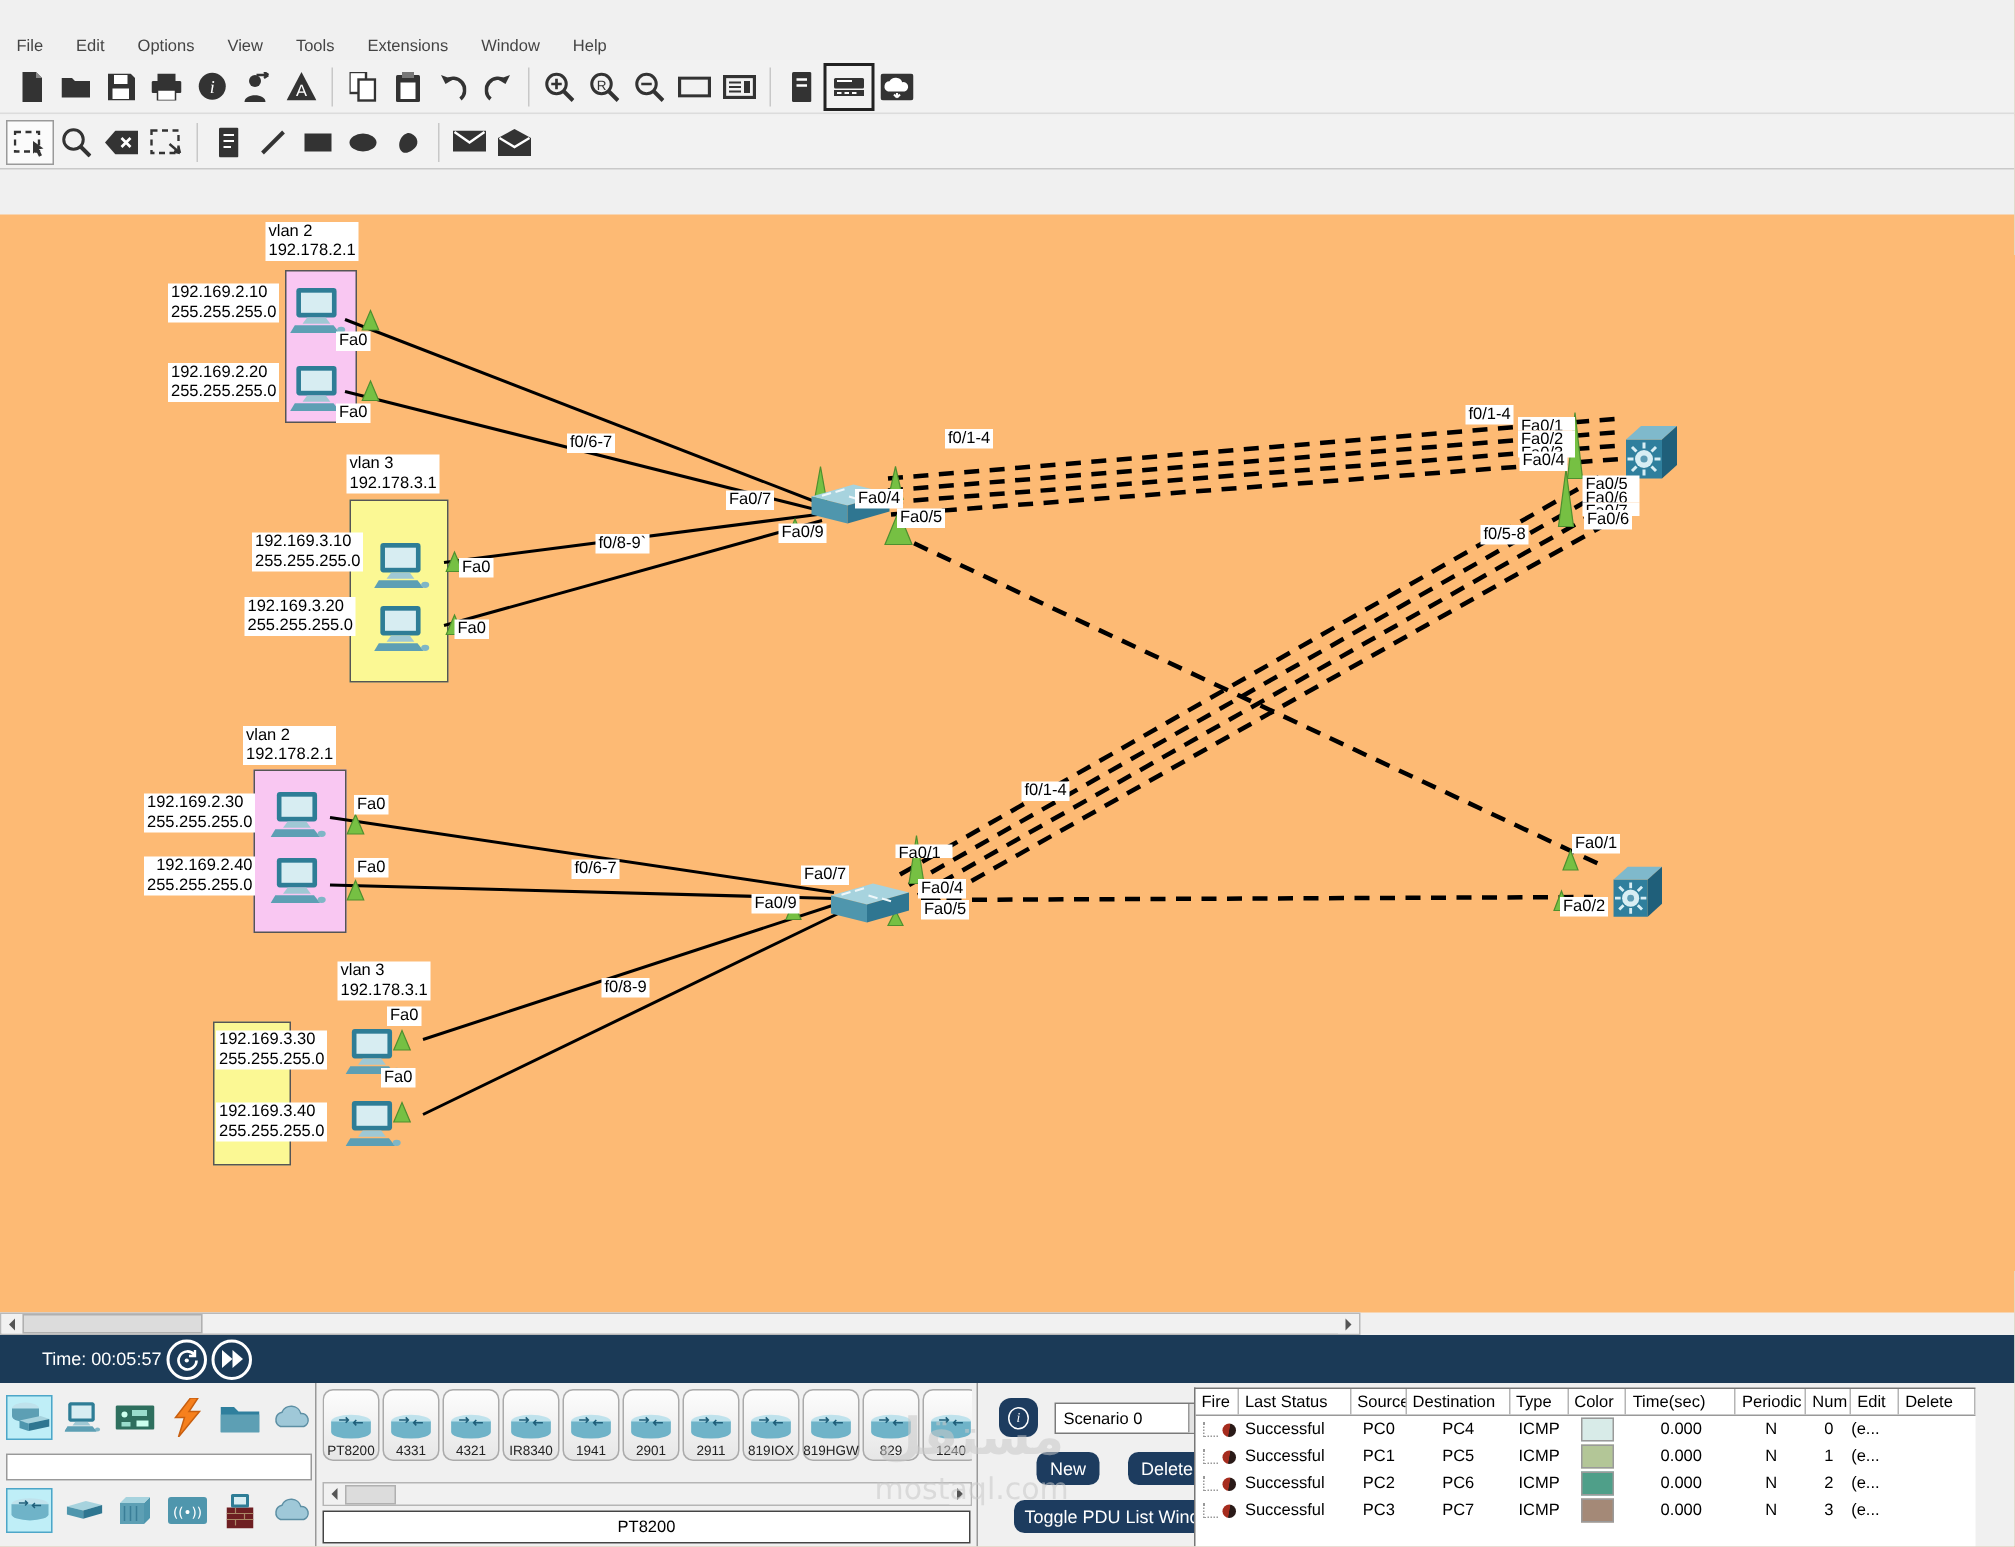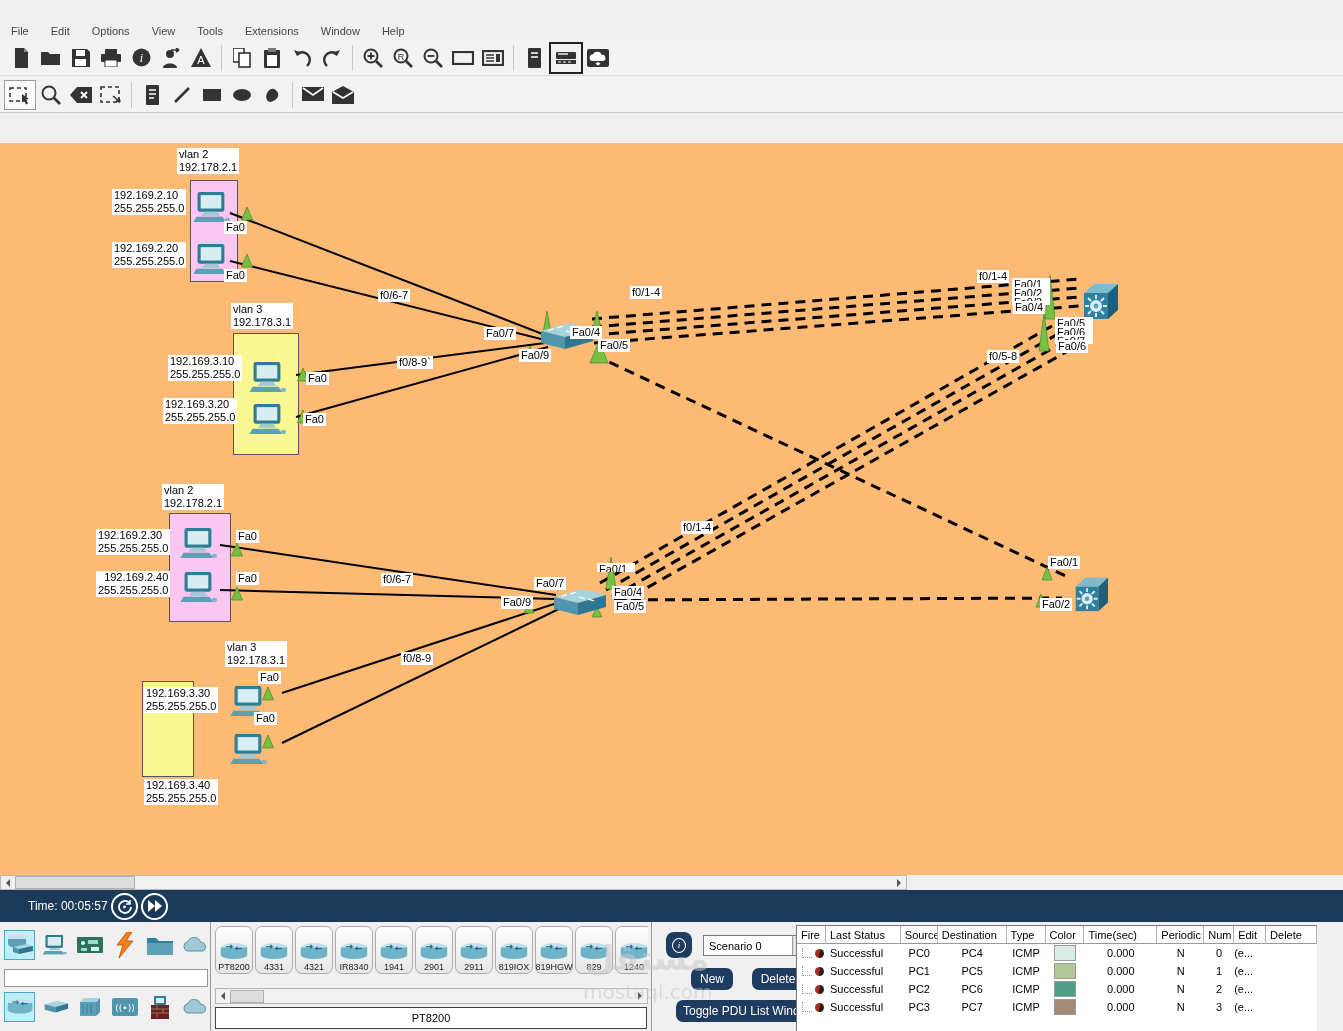--- a/index.html
+++ b/index.html
@@ -424,21 +424,21 @@
         <div>255.255.255.0</div>
       </div>
     <div class="lab" style="left:96px;top:428px;text-align:right;">
         <div>192.169.2.40</div>
         <div>255.255.255.0</div>
       </div>
     <div class="lab" style="left:144px;top:544px;">
         <div>192.169.3.30</div>
         <div>255.255.255.0</div>
       </div>
-    <div class="lab" style="left:144px;top:592px;margin-top:44px;">
+    <div class="lab" style="left:144px;top:592px;">
         <div>192.169.3.40</div>
         <div>255.255.255.0</div>
       </div>
 
     <div class="lab" style="left:224px;top:78px;">Fa0</div>
     <div class="lab" style="left:224px;top:126px;">Fa0</div>
     <div class="lab" style="left:306px;top:229px;">Fa0</div>
     <div class="lab" style="left:303px;top:270px;">Fa0</div>
     <div class="lab" style="left:484px;top:184px;">Fa0/7</div>
     <div class="lab" style="left:519px;top:206px;">Fa0/9</div>

